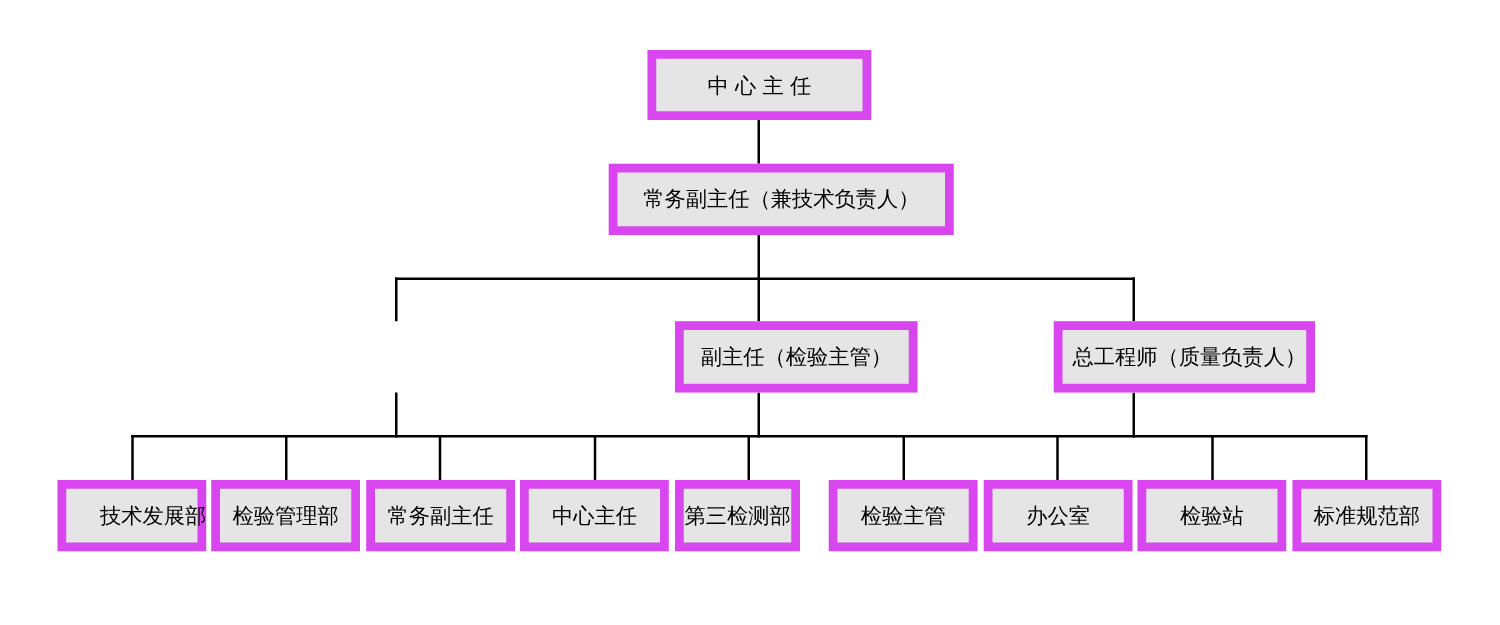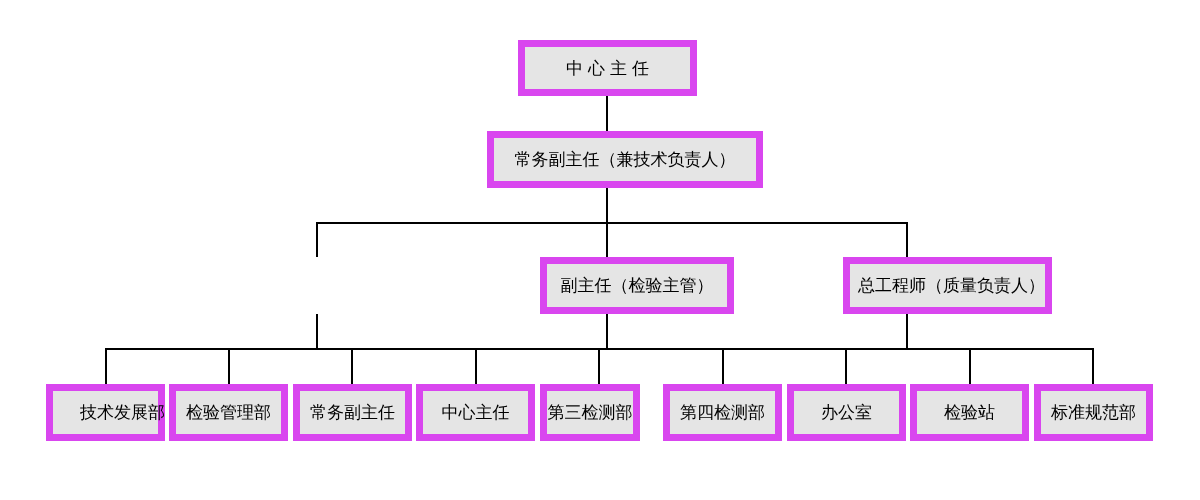--- a/index.html
+++ b/index.html
@@ -90,21 +90,21 @@
   <div class="node" style="left:293px; top:384px; width:119px; height:57px;">
     <span>常务副主任</span>
   </div>
   <div class="node" style="left:416px; top:384px; width:119px; height:57px;">
     <span>中心主任</span>
   </div>
   <div class="node" style="left:540px; top:384px; width:100px; height:57px;">
     <span>第三检测部</span>
   </div>
   <div class="node" style="left:663px; top:384px; width:119px; height:57px;">
-    <span>第四检测部</span>
+    <span>检验主管</span>
   </div>
   <div class="node" style="left:787px; top:384px; width:119px; height:57px;">
     <span>办公室</span>
   </div>
   <div class="node" style="left:1034px; top:384px; width:119px; height:57px;">
     <span>标准规范部</span>
   </div>
   <div class="node" style="left:910px; top:384px; width:119px; height:57px;">
     <span>检验站</span>
   </div>

